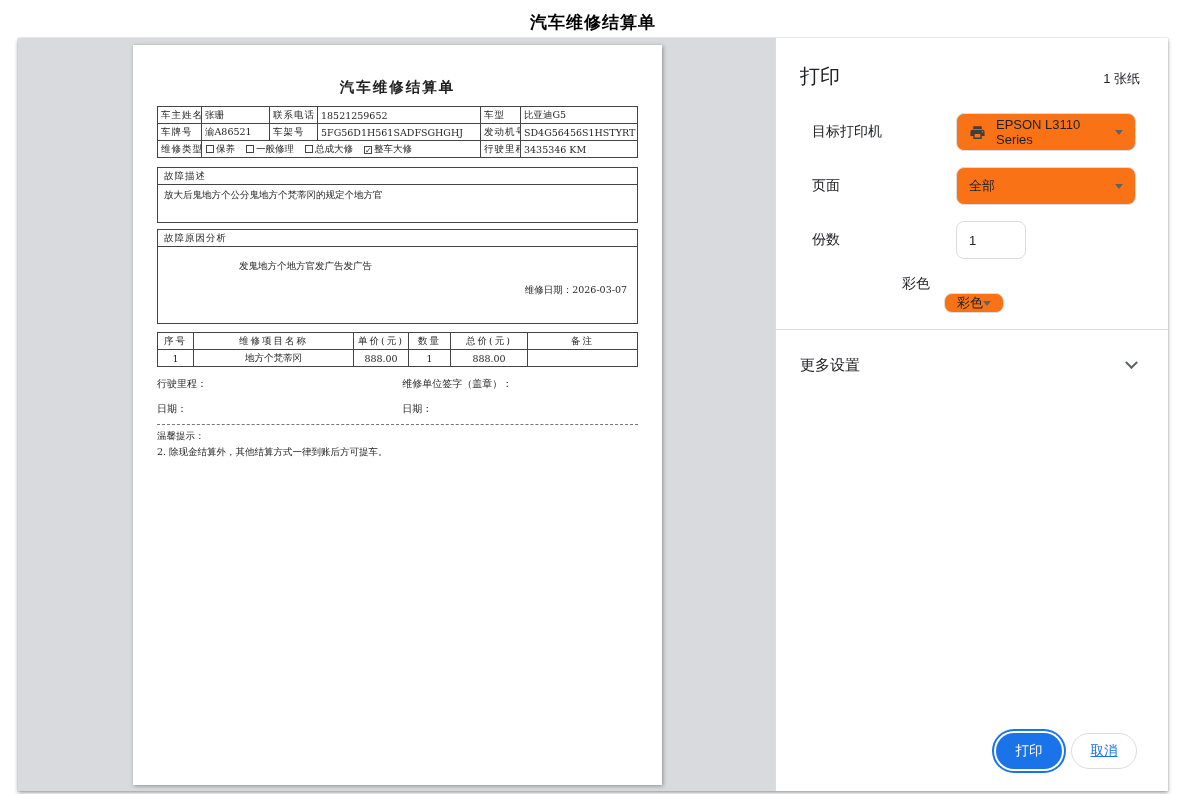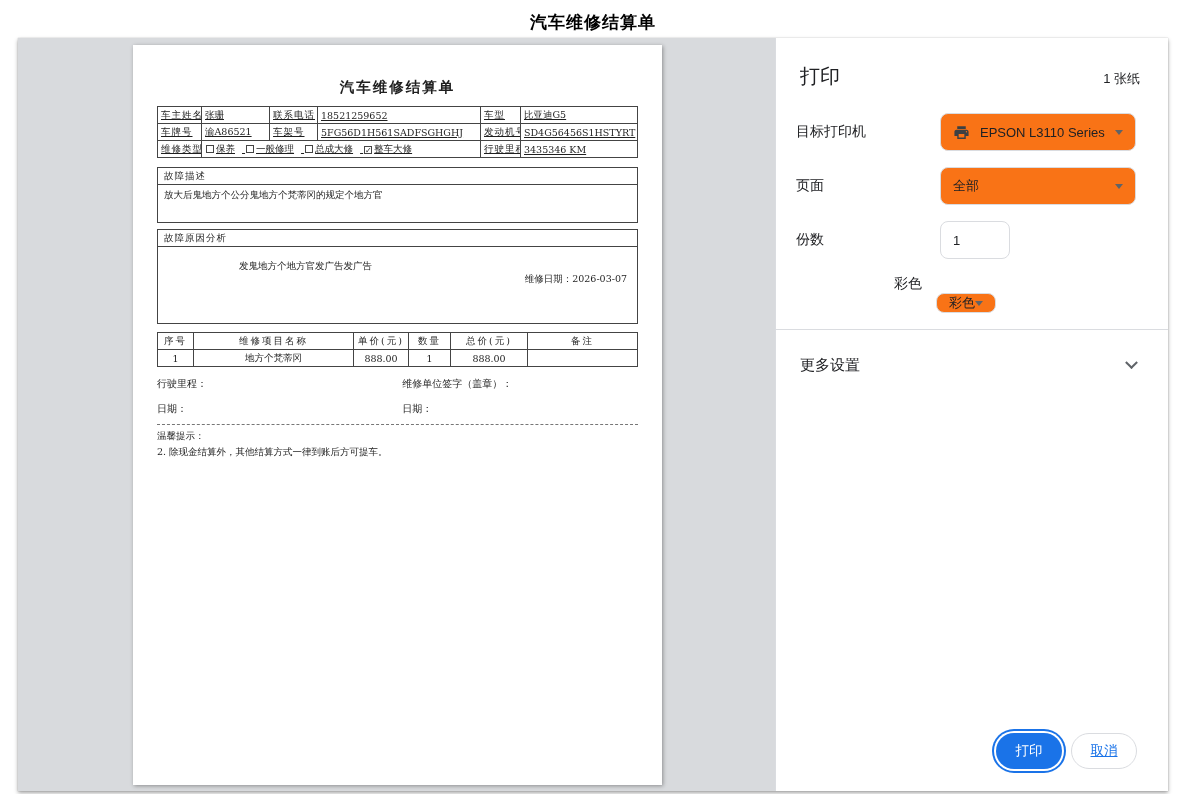--- a/index.html
+++ b/index.html
@@ -18,35 +18,35 @@
   .preview { width:757px; height:753px; background:#d8dadd; position:relative; flex:none; }
   .sheet { position:absolute; left:115px; top:7px; width:529px; height:740px; background:#fff;
     box-shadow:1px 1px 4px rgba(0,0,0,.35); padding:0 24px;
     font-family:"DejaVu Serif","Liberation Serif",serif; color:#1f1f1f; }
 
   .doc-title { margin-top:33px; text-align:center; font-size:14.5px; font-weight:bold; letter-spacing:2px; }
 
   table.grid { width:100%; border-collapse:collapse; table-layout:fixed; }
   table.grid td, table.grid th { border:1px solid #444; font-size:9.5px; height:17px;
     padding:0 3px; font-weight:normal; overflow:hidden; white-space:nowrap; }
-  .info-tbl { margin-top:9px;text-decoration:underline; }
+  .info-tbl { margin-top:9px; }
   .info-tbl td.lab { letter-spacing:1px; }
 
   .cb { display:inline-block; width:8px; height:8px; border:1px solid #444; margin:0 2px 0 1px;
     vertical-align:-1px; font-size:8px; line-height:8px; text-align:center; }
   .cb-item { margin-right:7px; }
 
   .boxed { border:1px solid #444; }
   .box1 { margin-top:9px; }
   .box2 { margin-top:6px; }
   .box-head { font-size:9.5px; padding:2px 6px; height:17px; border-bottom:1px solid #444; letter-spacing:1px; }
   .box1 .box-body { height:37px; padding:4px 6px; font-size:9.5px; }
   .box2 .box-body { height:63px; padding:0 6px; font-size:9.5px; }
   .analysis-text { margin:13px 0 0 75px; }
-  .repair-date { text-align:right; padding-right:4px; }
+  .repair-date { text-align:right; margin-top:11px; padding-right:4px; }
 
   .items-tbl { margin-top:8px; }
   .items-tbl td, .items-tbl th { text-align:center; }
   .items-tbl th { letter-spacing:2px; }
 
   .totals { margin-top:10px; font-size:10px; }
   .t-row { display:flex; margin-top:8px; }
   .t-row:first-child { margin-top:2px; }
   .t-left { width:51%; }
   .t-right { width:49%; }
@@ -57,21 +57,21 @@
   .notes .n-line { margin-top:3px; }
 
   
   .panel { width:393px; height:753px; background:#fff; position:relative; flex:none;
     border-left:1px solid #dadce0; color:#202124; }
   .panel-header { position:absolute; top:25px; left:24px; right:28px;
     display:flex; justify-content:space-between; align-items:baseline; }
   .panel-title { font-size:20px; color:#202124; }
   .sheet-count { font-size:13px; color:#202124; }
 
-  .form-row { position:absolute; left:20px; right:32px; height:38px; display:flex; align-items:center; }
+  .form-row { position:absolute; left:36px; right:32px; height:38px; display:flex; align-items:center; }
   .row-dest { top:75px; } .row-pages { top:129px; } .row-copies { top:183px; } .row-color { top:237px;flex-direction:column; }
   .form-label { width:144px; font-size:14px; color:#202124; flex:none; }
 
   .select { flex:1; height:38px; border:1px solid #dadce0; border-radius:8px; background:#f97316;
     display:flex; align-items:center; padding:0 12px; font-size:13px; color:#202124; cursor:pointer; }
   .select .sel-text { flex:1; }
   .caret { width:0; height:0; border-left:4px solid transparent; border-right:4px solid transparent;
     border-top:5px solid #5f6368; flex:none; }
   .printer-ic { width:17px; height:17px; margin-right:10px; flex:none; }
 

